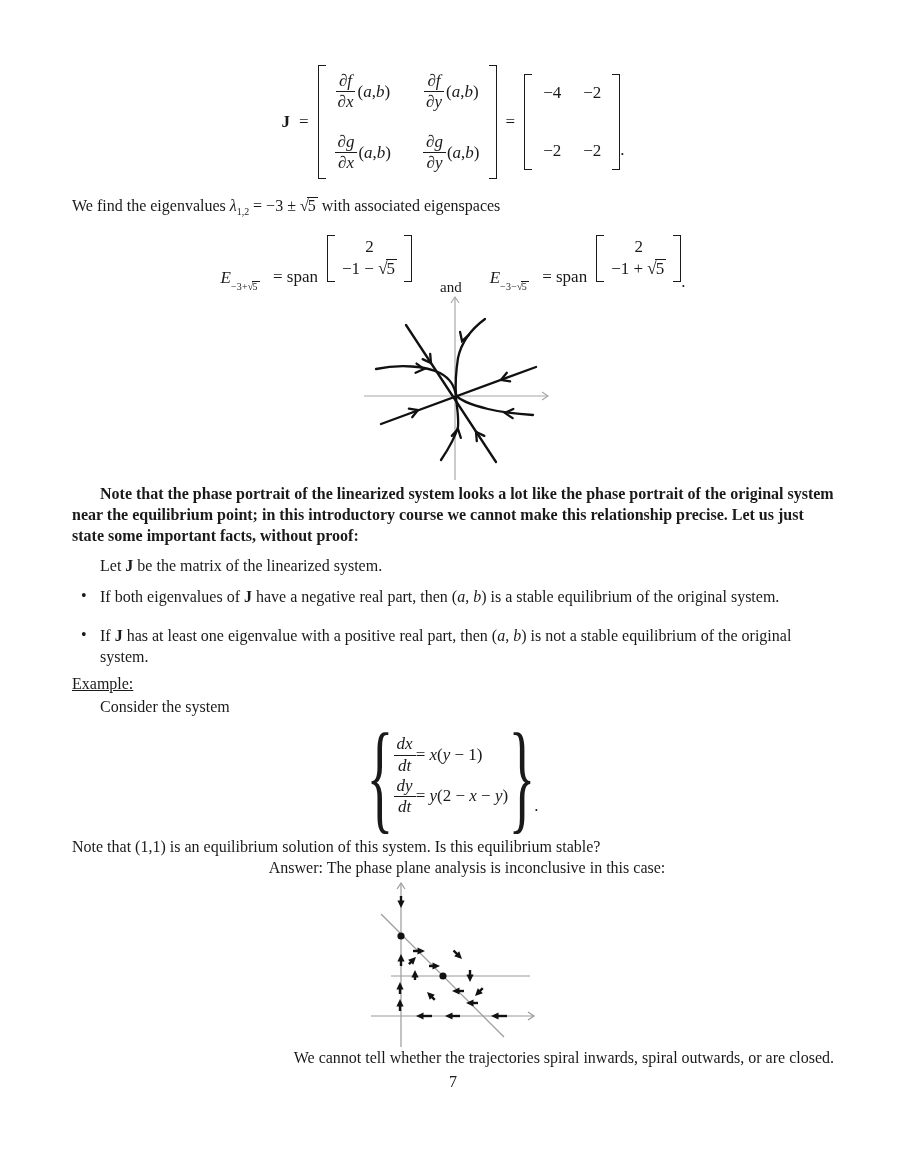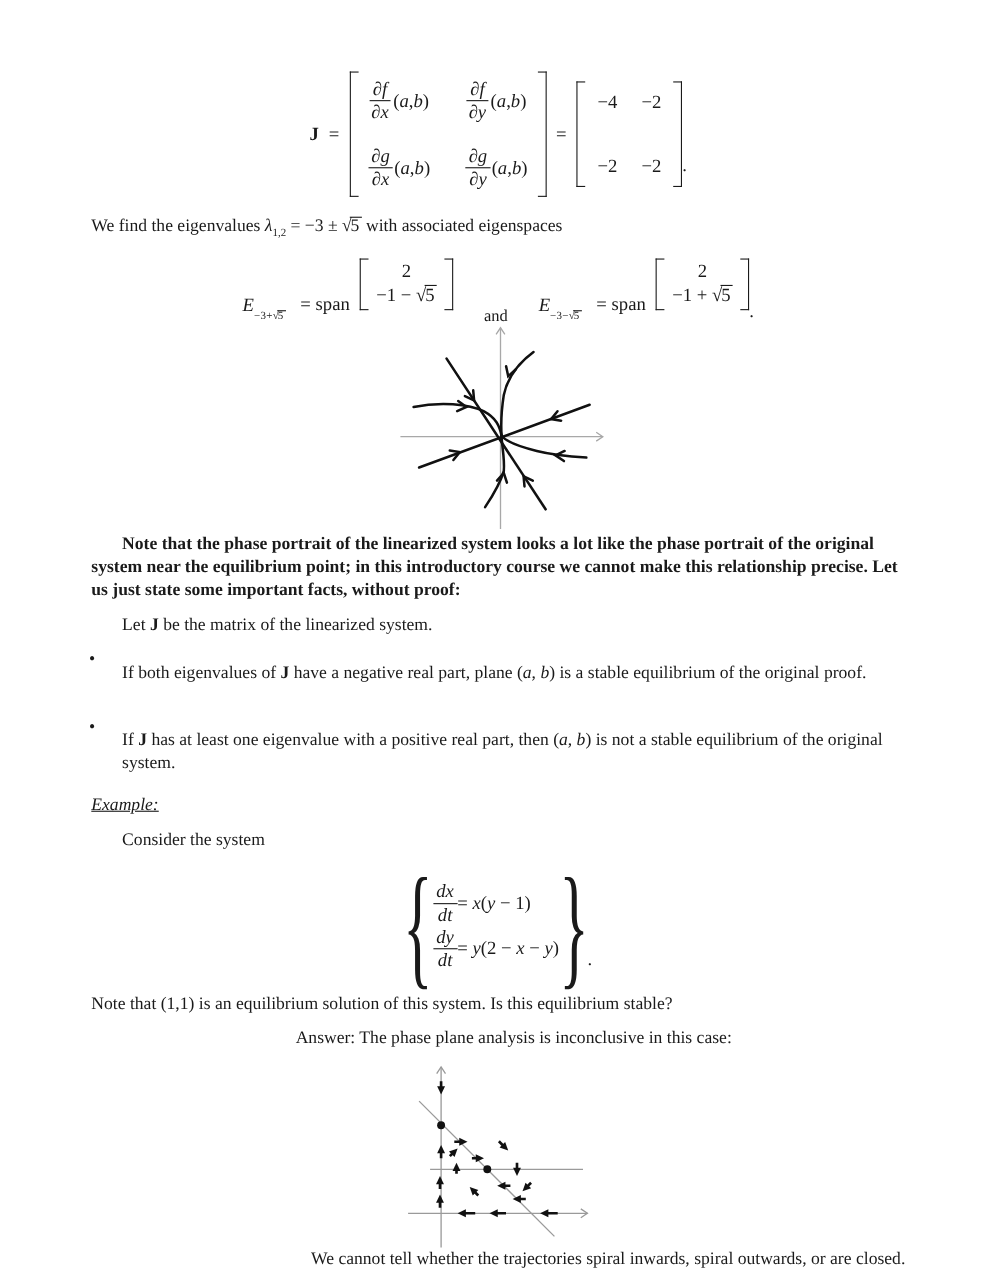--- a/index.html
+++ b/index.html
@@ -2,21 +2,21 @@
 <html><head>
 <meta charset="utf-8">
 <style>
   html,body{margin:0;padding:0;background:#ffffff;}
   .page{width:900px;height:1165px;box-sizing:border-box;padding:60px 66px 0 72px;
         font-family:"Liberation Serif",serif;font-size:16px;color:#1a1a1a;
         position:relative;overflow:hidden;background:#fff;}
   .i{font-style:italic}
   .b{font-weight:700}
   .sub{font-size:.62em;vertical-align:-0.45em}
-  p{margin:11px;line-height:1.3;}
+  p{margin:0;line-height:1.3;}
   .eq-row{display:flex;justify-content:center;align-items:center;}
   
   .frac{display:inline-flex;flex-direction:column;align-items:center;line-height:1.18;text-align:center;}
   .frac .num{border-bottom:1.4px solid #1a1a1a;padding:0 3px;}
   .frac .den{padding:0 3px;}
   
   .mat{display:inline-flex;align-items:center;}
   .br{width:7px;align-self:stretch;border:1.7px solid #1a1a1a;margin:1px 0;}
   .br.l{border-right:none;margin-right:5px;}
   .br.r{border-left:none;margin-left:5px;}
@@ -42,21 +42,21 @@
   .eig-per{align-self:flex-end;margin-bottom:0px;}
   
   .fig{display:flex;justify-content:center;}
   
   .para-note{margin-top:2px;text-indent:28px;font-weight:bold;}
   .para-letj{margin-top:9px;padding-left:28px;}
   .bullet{display:flex;margin-top:10px;}
   .bullet.second{margin-top:19px;}
   .bmark{width:28px;padding-left:9px;box-sizing:border-box;}
   .btxt{flex:1;padding-right:4px;}
-  .example-h{margin-top:6px;text-decoration:underline;font-style:italic;}
+  .example-h{margin-top:6px;text-decoration:underline;}
   .para-consider{padding-left:28px;margin-top:2px;}
   
   .eq-system{margin-top:2px;font-size:17px;}
   .syscol{display:inline-flex;flex-direction:column;gap:0;margin:0 2px;}
   .sysline{display:flex;align-items:center;}
   .brace{width:24px;display:inline-flex;align-items:center;justify-content:center;overflow:visible;}
   .brace .bg{font-size:112px;line-height:1;transform:scale(0.5,1.1);display:inline-block;}
   .sys-per{align-self:flex-end;margin-bottom:16px;}
   .para-equil{margin-top:5px;}
   .para-answer{padding-left:28px;margin-top:1px;text-align:center;}
@@ -170,21 +170,21 @@
         <path d="M-8,-4.6 L0,0 L-8,4.6" fill="none" stroke="#111111" stroke-width="2.3" stroke-linecap="round" transform="translate(157,121) rotate(184)"></path>
       </svg>
   </div>
 
   <p class="para-note">Note that the phase portrait of the linearized system looks a lot like the phase portrait of the original system near the equilibrium point; in this introductory course we cannot make this relationship precise. Let us just state some important facts, without proof:</p>
 
   <p class="para-letj"><span>Let </span><span class="b">J</span><span> be the matrix of the linearized system.</span></p>
 
   <div class="bullet">
     <span class="bmark">•</span>
-    <p class="btxt"><span>If both eigenvalues of </span><span class="b">J</span><span> have a negative real part, plane (</span><span class="i">a</span><span>, </span><span class="i">b</span><span>) is a stable equilibrium of the original proof.</span></p>
+    <p class="btxt"><span>If both eigenvalues of </span><span class="b">J</span><span> have a negative real part, then (</span><span class="i">a</span><span>, </span><span class="i">b</span><span>) is a stable equilibrium of the original system.</span></p>
   </div>
   <div class="bullet second">
     <span class="bmark">•</span>
     <p class="btxt"><span>If </span><span class="b">J</span><span> has at least one eigenvalue with a positive real part, then (</span><span class="i">a</span><span>, </span><span class="i">b</span><span>) is not a stable equilibrium of the original system.</span></p>
   </div>
 
   <p class="example-h">Example:</p>
   <p class="para-consider">Consider the system</p>
 
   <div class="eq-row eq-system">

